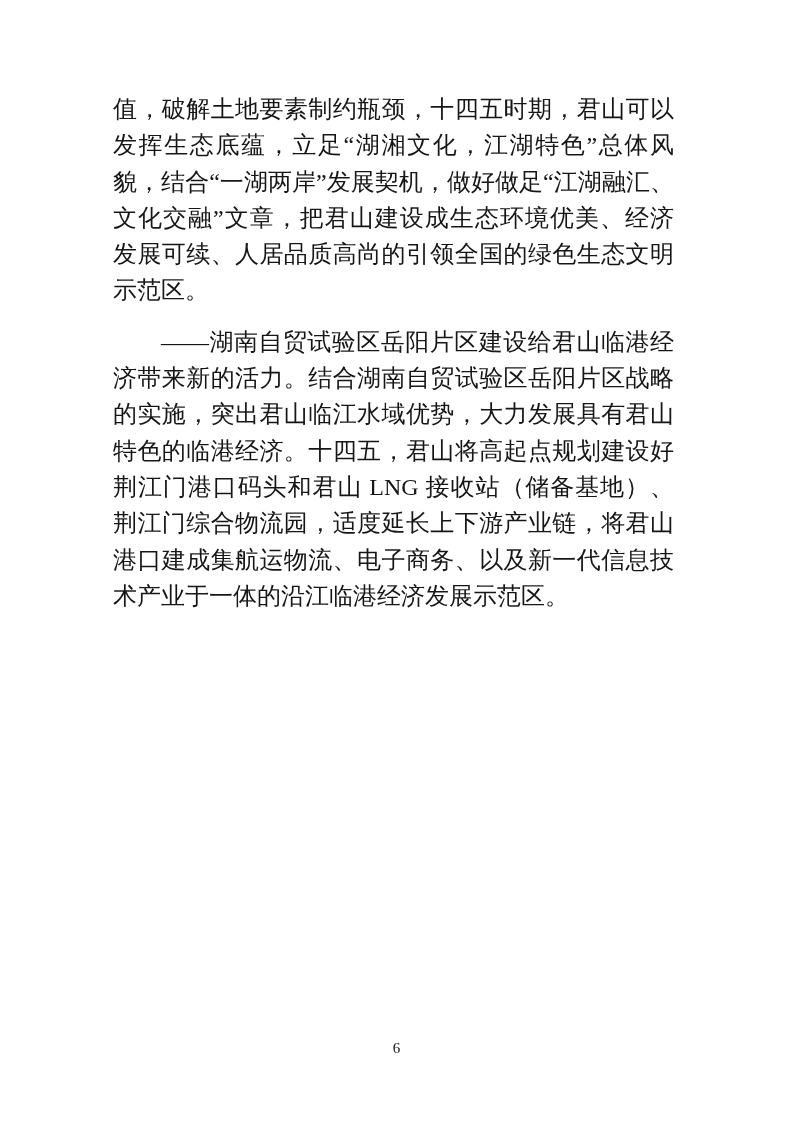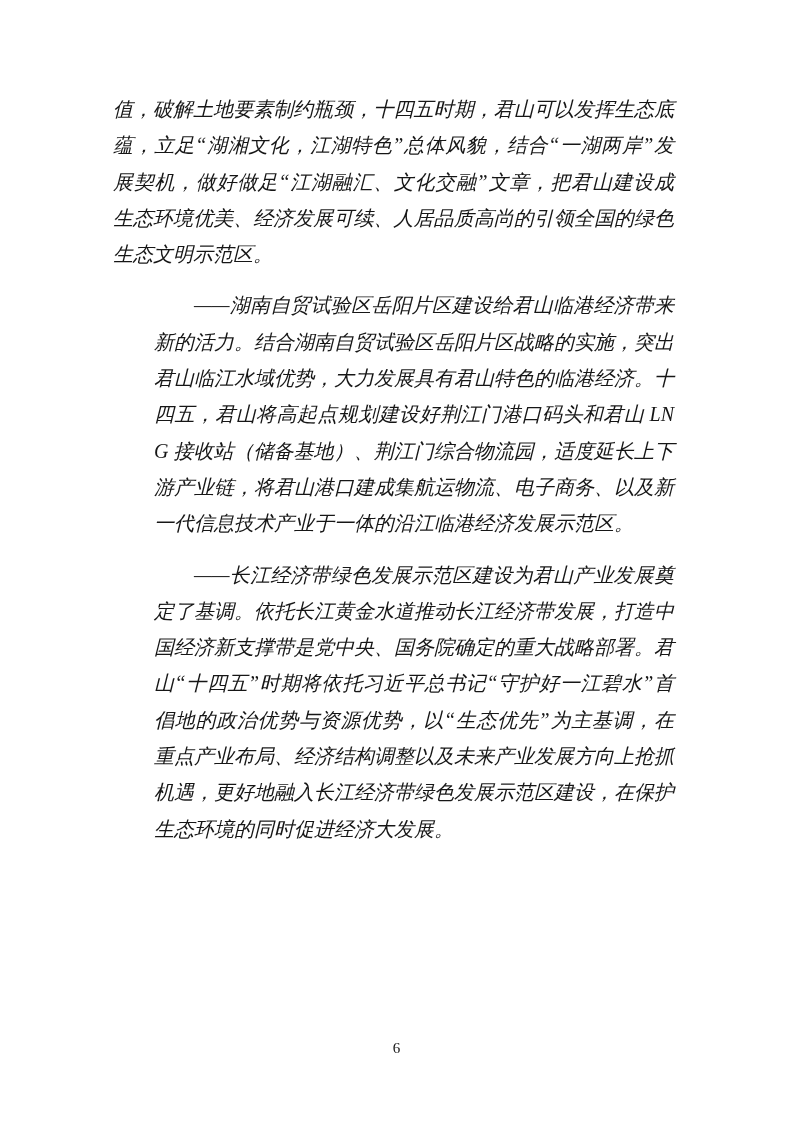--- a/index.html
+++ b/index.html
@@ -21,50 +21,47 @@
       overflow: hidden;
     }
     .content {
       position: absolute;
       left: 113px;
       top: 91px;
       width: 561px;
     }
     .para {
       margin: 0;
-      font-size: 20px;
+      font-size: 24px;
       line-height: 36.3px;
       text-align: justify;
       text-justify: inter-ideograph;
       text-align-last: left;
       word-break: break-all;
       color: #161616;
-      font-style: italic;
     }
     .para + .para {
       margin-top: 15px;
     }
     .para.indent {
       text-indent: 2em;
-      margin-left: 41px;
     }
     .page-number {
       position: absolute;
       top: 1038px;
       left: 0;
       width: 100%;
       text-align: center;
       font-size: 15px;
       line-height: 20px;
       color: #161616;
     }
   </style>
 </head>
 <body>
 
 <div class="page">
   <div class="content">
     <p class="para">值，破解土地要素制约瓶颈，十四五时期，君山可以发挥生态底蕴，立足“湖湘文化，江湖特色”总体风貌，结合“一湖两岸”发展契机，做好做足“江湖融汇、文化交融”文章，把君山建设成生态环境优美、经济发展可续、人居品质高尚的引领全国的绿色生态文明示范区。</p>
     <p class="para indent">——湖南自贸试验区岳阳片区建设给君山临港经济带来新的活力。结合湖南自贸试验区岳阳片区战略的实施，突出君山临江水域优势，大力发展具有君山特色的临港经济。十四五，君山将高起点规划建设好荆江门港口码头和君山 LNG 接收站（储备基地）、荆江门综合物流园，适度延长上下游产业链，将君山港口建成集航运物流、电子商务、以及新一代信息技术产业于一体的沿江临港经济发展示范区。</p>
-    <p class="para indent">——长江经济带绿色发展示范区建设为君山产业发展奠定了基调。依托长江黄金水道推动长江经济带发展，打造中国经济新支撑带是党中央、国务院确定的重大战略部署。君山“十四五”时期将依托习近平总书记“守护好一江碧水”首倡地的政治优势与资源优势，以“生态优先”为主基调，在重点产业布局、经济结构调整以及未来产业发展方向上抢抓机遇，更好地融入长江经济带绿色发展示范区建设，在保护生态环境的同时促进经济大发展。</p>
   </div>
   <div class="page-number">6</div>
 </div>
 
 </body></html>

